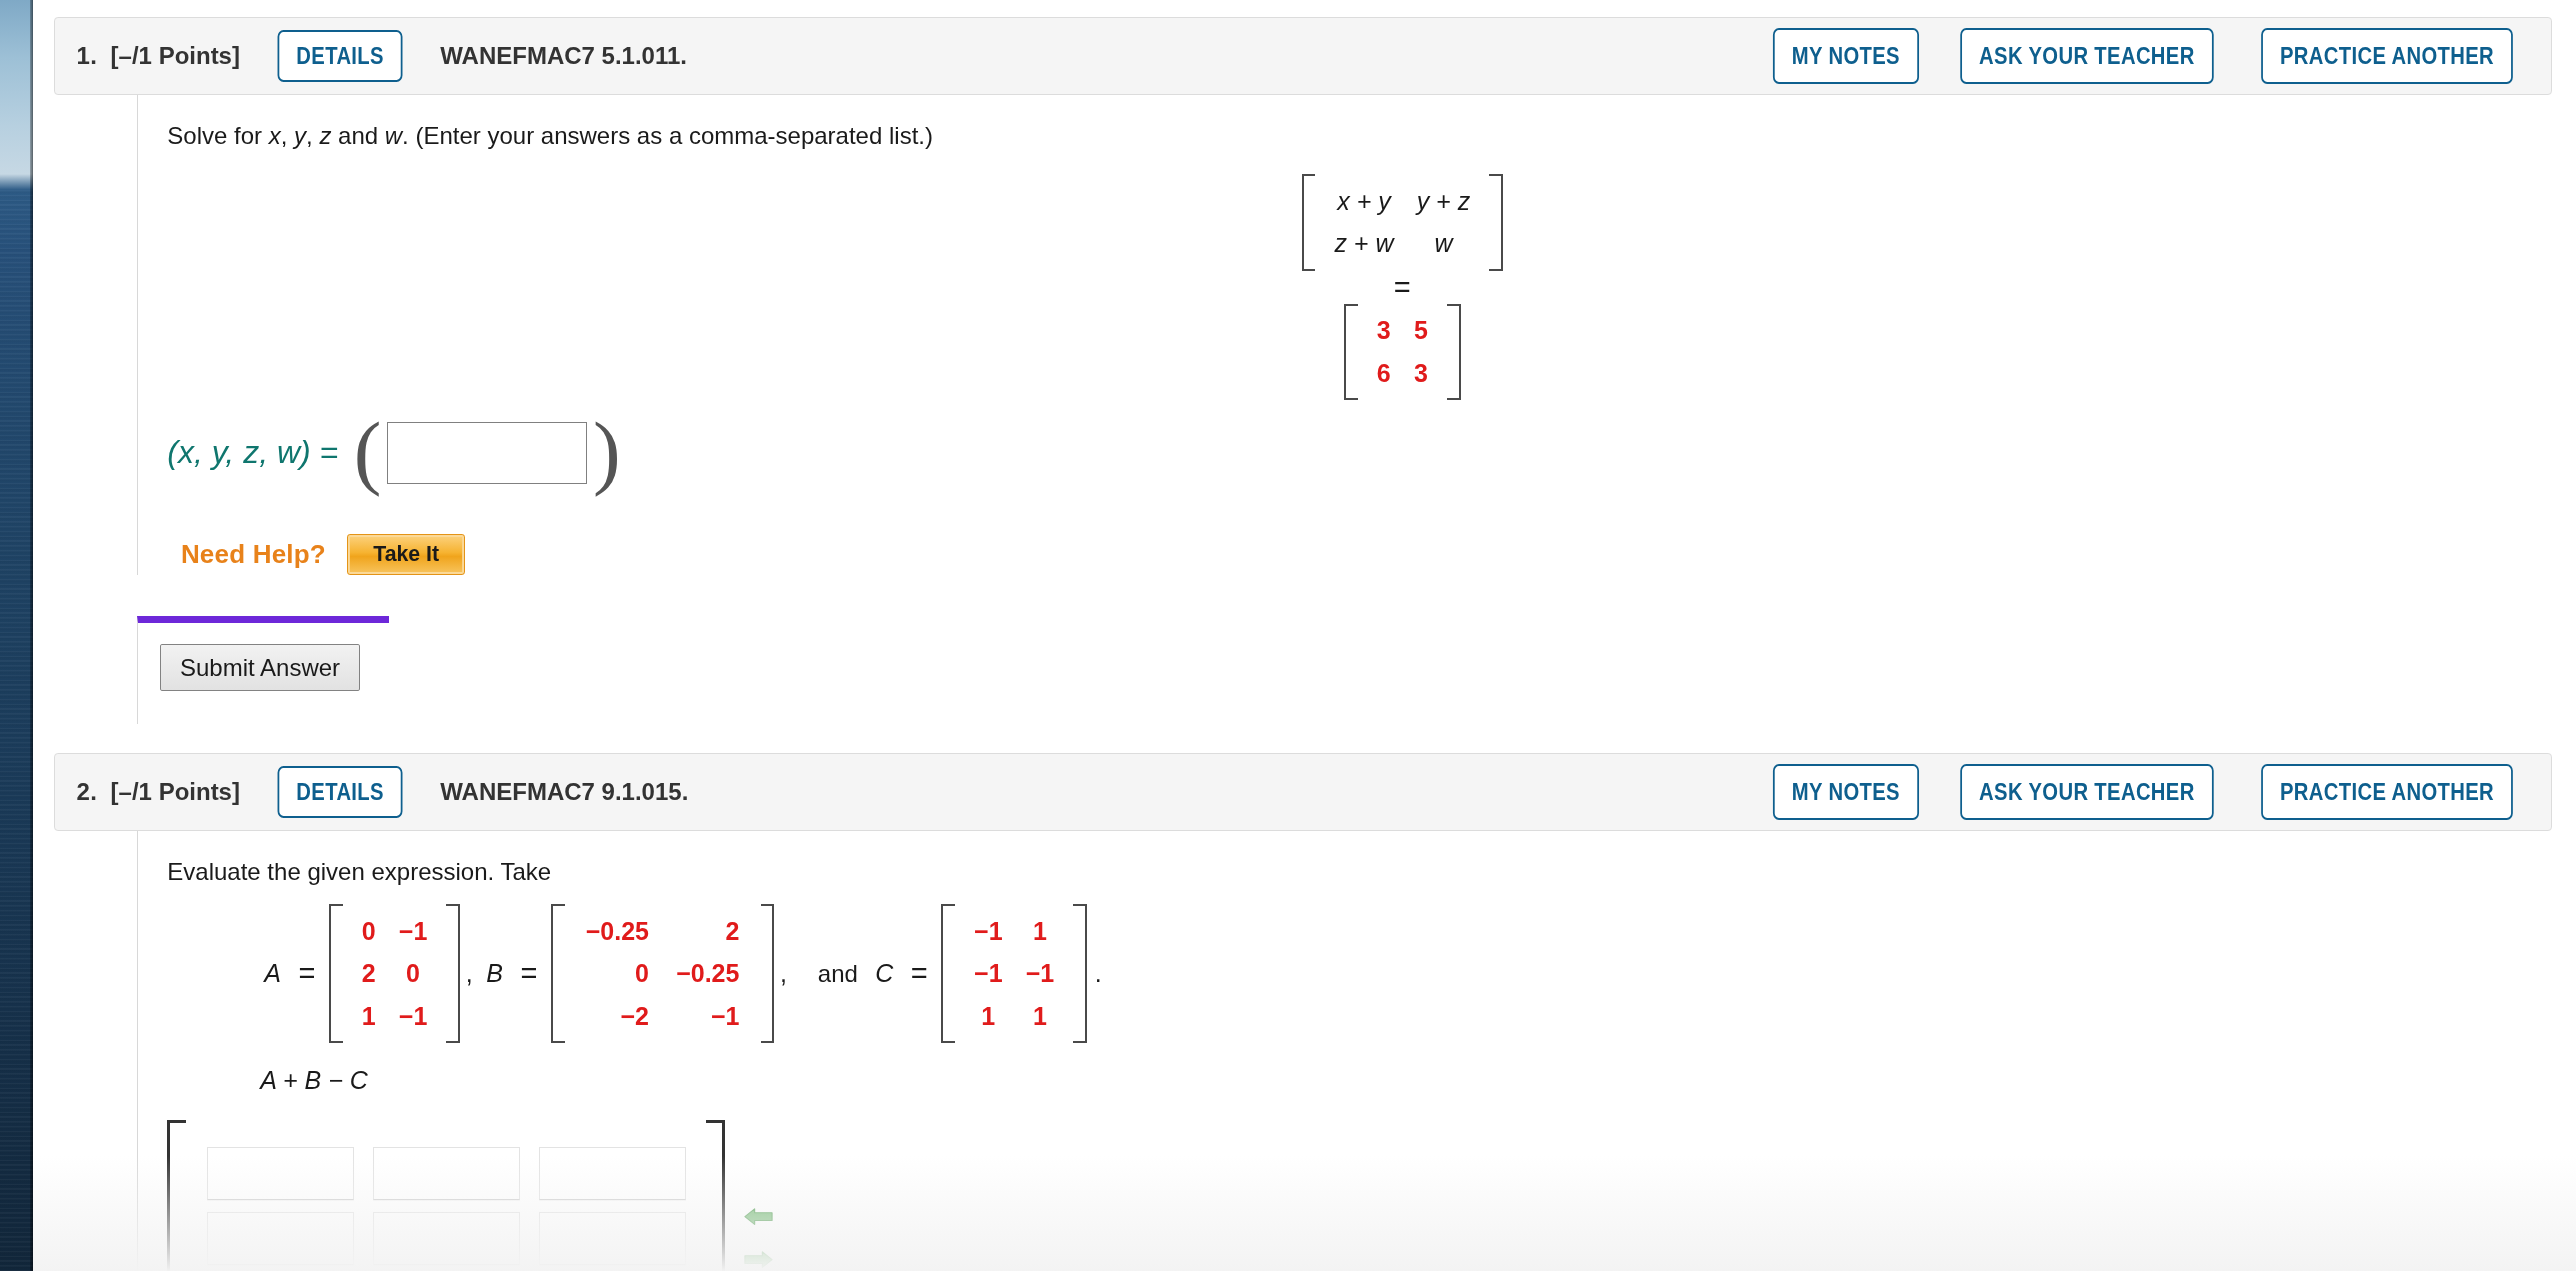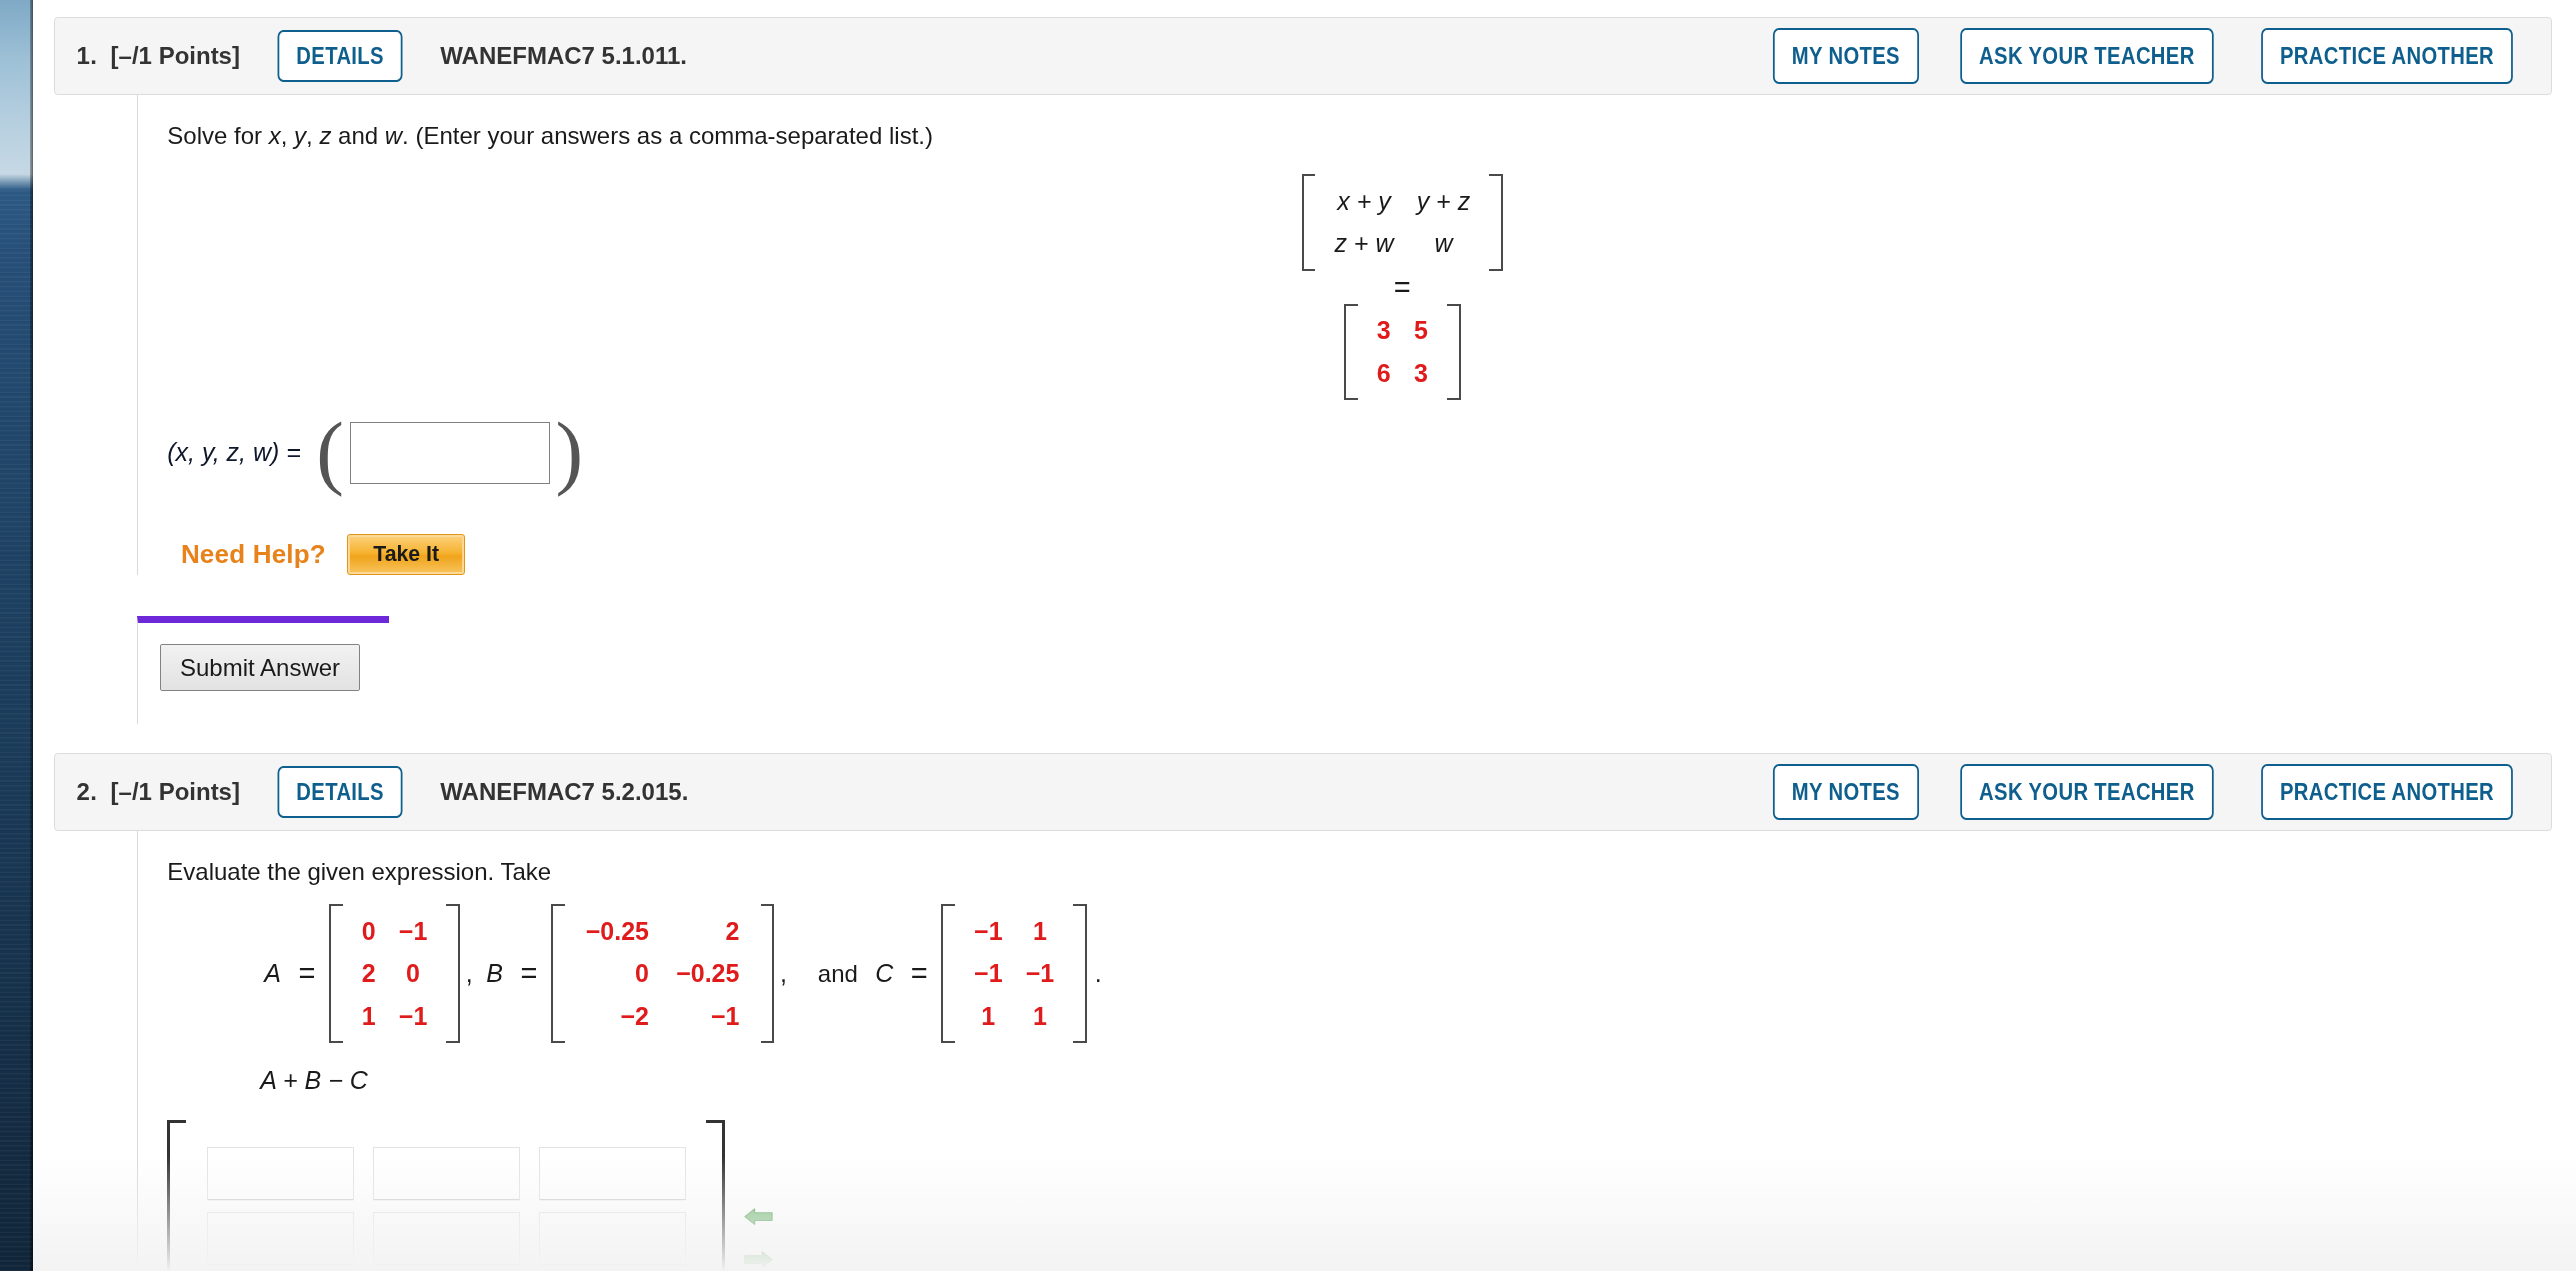--- a/index.html
+++ b/index.html
@@ -104,21 +104,21 @@
   .matrix.num.ralign td{text-align:right;padding:1.9px 13.6px;}
   .matrix.sym td{font-style:italic;color:#1a1a1a;}
   .eq{font-size:29px;margin:0 9.7px;color:#1a1a1a;}
   .mlabel{font-size:25px;font-style:italic;color:#1a1a1a;margin-right:7.8px;}
   .mcomma{font-size:25px;color:#1a1a1a;margin:0 13.6px 0 1.9px;}
   .mand{font-size:24px;color:#1a1a1a;margin:0 17.4px;}
   .mperiod{font-size:25px;color:#1a1a1a;margin-left:3.9px;}
 
   
   .ansline{display:flex;align-items:center;margin-top:21.3px;}
-  .ansline .lab{font-size:25px;font-style:italic;color:#0f172a;margin-right:9.7px;}
+  .ansline .lab{font-size:32px;font-style:italic;color:#0f766e;margin-right:9.7px;}
   .paren{
     font-size:83px;color:#555;line-height:0;
     font-family:"Liberation Serif", serif;font-weight:300;
     margin:0 5.8px;position:relative;top:-1.9px;
   }
   input.answer{
     box-sizing:border-box;
     width:200px;height:62px;border:1.9px solid #808080;background:#fff;
     font-size:23px;padding:3.9px 7.8px;outline:none;
     font-family:"Liberation Sans", sans-serif;
@@ -275,21 +275,21 @@
     </div>
 
     <div class="qcard" style="margin-top:29px;">
 
       <div class="qhead">
         <span class="qnum">2.</span>
         <span class="qpoints">[–/1 Points]</span>
         <div class="btn-outline details-btn">
           <span>DETAILS</span>
         </div>
-        <span class="qcode">WANEFMAC7 5.2.015.</span>
+        <span class="qcode">WANEFMAC7 9.1.015.</span>
         <div class="head-right">
           <div class="btn-outline">
             <span>MY NOTES</span>
           </div>
           <div class="btn-outline">
             <span>ASK YOUR TEACHER</span>
           </div>
           <div class="btn-outline">
             <span>PRACTICE ANOTHER</span>
           </div>

